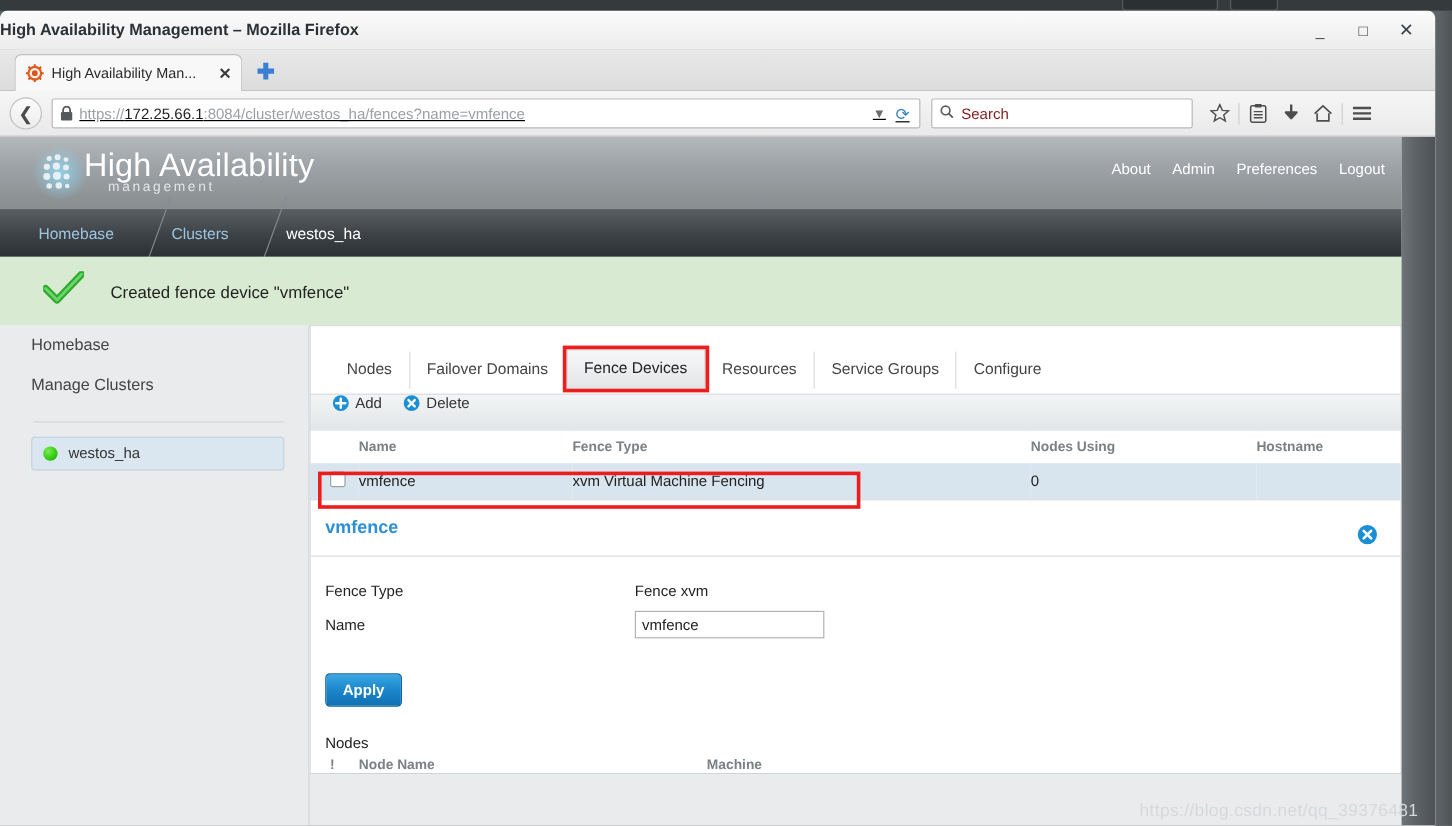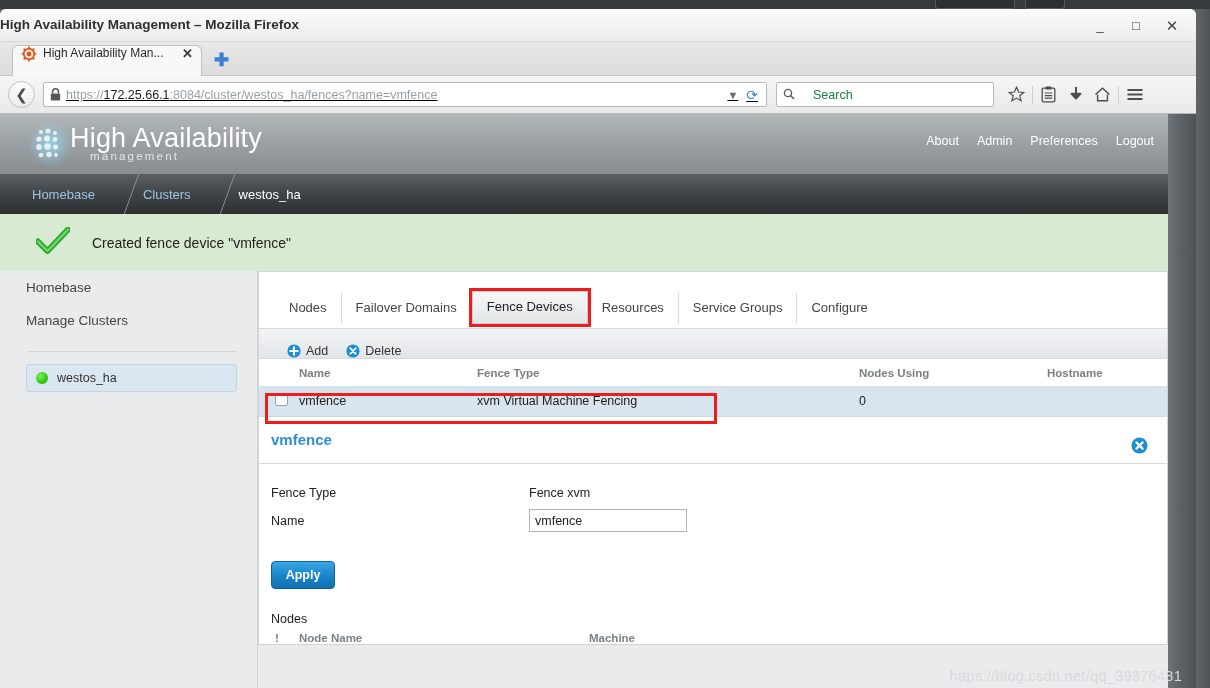--- a/index.html
+++ b/index.html
@@ -58,21 +58,21 @@
   #ff-tabstrip {
     position: relative; height: 34px;
     background: linear-gradient(to bottom,#e8e8e8 0%,#dcdcdc 100%);
     border-bottom: 1px solid #c6c6c6;
   }
   #ff-tab {
     position: absolute; left: 12px; top: 3px; width: 190px; height: 31px;
     background: #f8f8f8;
     border: 1px solid #c2c2c2; border-bottom: none;
     border-radius: 6px 6px 0 0;
-    display: flex; align-items: flex-start; padding: 0 6px 0 8px;
+    display: flex; align-items: center; padding: 0 6px 0 8px;
   }
   #tab-favicon {
     width: 16px; height: 16px; margin-right: 6px; flex: none;
     position: relative;
   }
   #tab-favicon svg { display: block; }
   #tab-label {
     flex: 1; font-size: 12px; color: #2a2a2a; white-space: nowrap;
     overflow: hidden;
   }
@@ -112,21 +112,21 @@
     flex: 1; font-size: 12.5px; color: #8b8f92; white-space: nowrap; overflow: hidden;
   }
   #url-text .host { color: #1d1d1d; }
   #url-text .dim { color: #9aa0a4; }
   .url-ctl { flex: none; color: #6d6d6d; font-size: 11px; padding: 0 4px; cursor: pointer; }
   #searchbar {
     width: 218px; height: 25px; margin-left: 9px; background: #fff;
     border: 1px solid #b9b9b9; border-radius: 2px;
     display: flex; align-items: center; padding: 0 6px; flex: none;
   }
-  #search-placeholder { font-size: 12.5px; color: #15803d; margin-left: 18px; }
+  #search-placeholder { font-size: 12.5px; color: #7f1d1d; margin-left: 6px; }
   #toolbar-icons { display: flex; align-items: center; margin-left: 9px; flex: none; }
   .tb-icon {
     width: 27px; height: 26px; display: flex; align-items: center; justify-content: center;
     color: #555; cursor: pointer;
   }
   .tb-sep { width: 1px; height: 18px; background: #cfcfcf; margin: 0 2px; }
 
   
   #page {
     position: relative; width: 1196px; height: 574px; background: #e9ebed;
@@ -248,21 +248,21 @@
     outline: 3px solid #ee1c1c;
     color: #222;
   }
   .ui-tab:last-child { border-right: none; }
 
   
   #action-bar {
     height: 30px;
     background: linear-gradient(to bottom,#f2f4f5 0%,#e3e6e8 100%);
     border-bottom: 1px solid #d6dadd;
-    display: flex; align-items: flex-end; padding-left: 28px;
+    display: flex; align-items: flex-start; padding-left: 18px;
   }
   .act-btn { display: flex; align-items: center; margin-right: 18px; cursor: pointer; }
   .act-btn .glyph { margin-right: 5px; flex: none; display: flex; }
   .act-btn .lbl { font-size: 12.5px; color: #333; }
 
   
   #fd-table { width: 100%; border-collapse: collapse; background: #fff; }
   #fd-table th {
     font-size: 11.5px; color: #7b8084; font-weight: bold; text-align: left;
     padding: 8px 0 7px 0; background: #fff;

